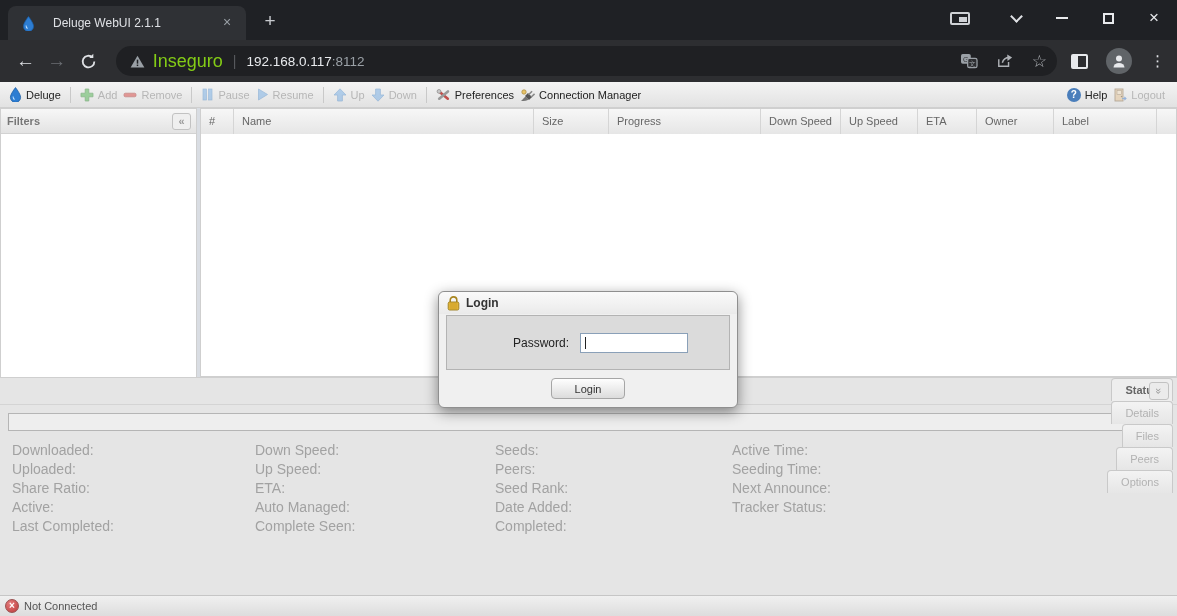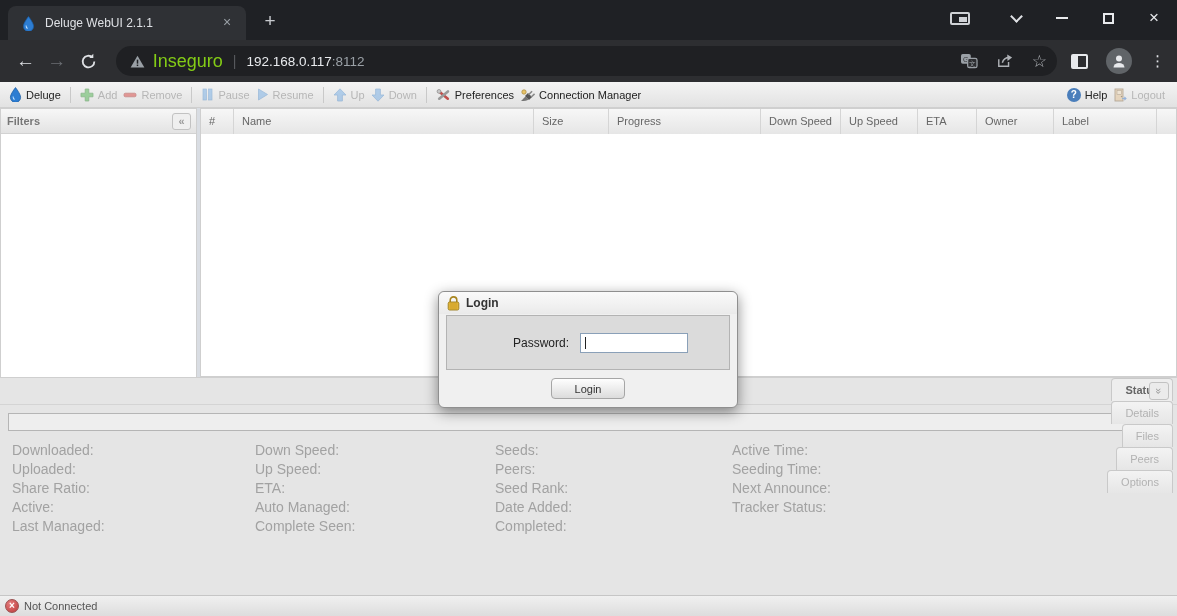--- a/index.html
+++ b/index.html
@@ -1,21 +1,21 @@
 <!DOCTYPE html>
 <html><head>
 <meta charset="utf-8">
 <style>
   * { margin:0; padding:0; box-sizing:border-box; }
   body { background:#111; font-family:"Liberation Sans", sans-serif; }
   .screen { position:relative; width:1177px; height:616px; overflow:hidden; background:#e6e6e6; }
 
   
   .tabstrip { position:absolute; left:0; top:0; width:1177px; height:40px; background:#1f2125; display:flex; align-items:flex-end; }
-  .tab { position:relative; margin-left:8px; width:238px; height:34px; background:#2f3135; border-radius:8px 8px 0 0; display:flex; align-items:center; padding:0 10px 0 14px; }
+  .tab { position:relative; margin-left:8px; width:238px; height:34px; background:#2f3135; border-radius:8px 8px 0 0; display:flex; align-items:center; padding:0 10px 0 14px;gap:8px; }
   .tab-title { color:#dfe1e5; font-size:12px; margin-left:10px; flex:1; white-space:nowrap; overflow:hidden; }
   .tab-close { color:#9aa0a6; font-size:14px; width:18px; height:18px; line-height:16px; text-align:center; border-radius:50%; cursor:default; }
   .newtab { color:#c7cacf; font-size:19px; font-weight:400; width:28px; height:28px; line-height:26px; text-align:center; margin:0 0 4px 10px; }
   .winctrl { position:absolute; right:0; top:0; height:36px; display:flex; align-items:center; }
   .pip-icon { width:20px; height:13px; border:2px solid #cfd2d6; border-radius:2px; position:relative; margin-right:42px; }
   .pip-icon::after { content:""; position:absolute; right:1px; top:3px; width:8px; height:5px; background:#cfd2d6; }
   .chev { width:9px; height:9px; border-right:2px solid #dfe1e5; border-bottom:2px solid #dfe1e5; transform:rotate(45deg); margin:-4px 18px 0 0; }
   .wbtn { width:46px; height:34px; display:flex; align-items:center; justify-content:center; color:#e8eaed; }
   .wbtn .bar { width:12px; height:2px; background:#e8eaed; }
   .wbtn .box { width:11px; height:11px; border:2px solid #e8eaed; }
@@ -293,21 +293,21 @@
       <div class="cell">Peers:</div>
       <div class="cell">Seeding Time:</div>
       <div class="cell">Share Ratio:</div>
       <div class="cell">ETA:</div>
       <div class="cell">Seed Rank:</div>
       <div class="cell">Next Announce:</div>
       <div class="cell">Active:</div>
       <div class="cell">Auto Managed:</div>
       <div class="cell">Date Added:</div>
       <div class="cell">Tracker Status:</div>
-      <div class="cell">Last Managed:</div>
+      <div class="cell">Last Completed:</div>
       <div class="cell">Complete Seen:</div>
       <div class="cell">Completed:</div>
     </div>
   </div>
 
   <div class="statusbar">
     <span class="err-ic">×</span>
     <span>Not Connected</span>
   </div>
 

